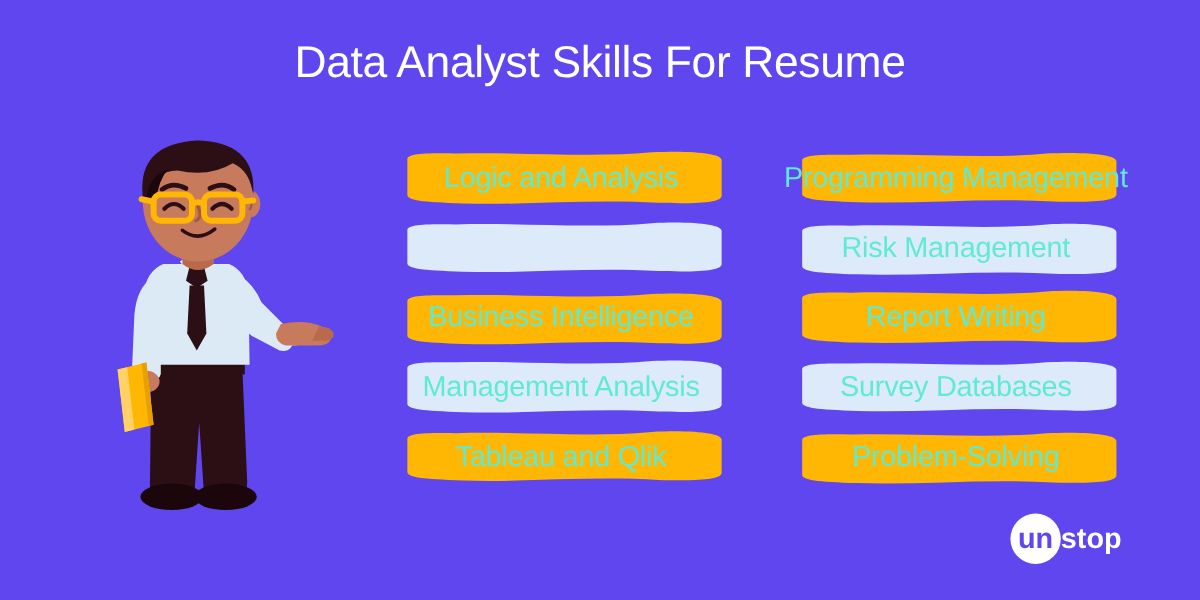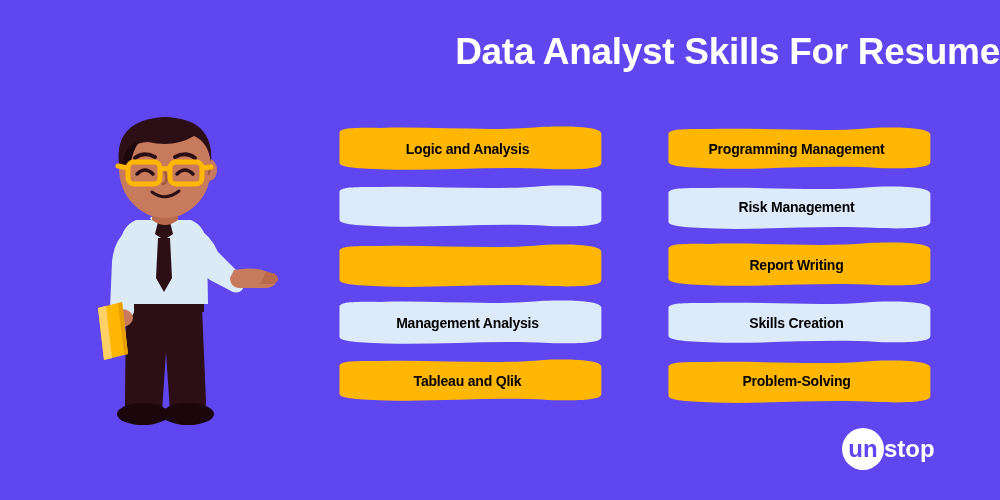--- a/index.html
+++ b/index.html
@@ -14,24 +14,24 @@
   #infographic {
     position:relative;
     width:1000px; height:500px;
     background:#6046EE;
   }
 
   
   #page-title {
     position:absolute;
     top:32px; left:0; right:0;
-    text-align:right;
+    text-align:center;
     color:#FFFFFF;
     font-size:37px;
-    font-weight:bold;
+    font-weight:normal;
     letter-spacing:-0.3px;
     line-height:1.1;
   }
 
   
   #character {
     position:absolute;
     left:78px; top:112px;
     width:225px; height:330px;
   }
@@ -60,23 +60,23 @@
   }
   .skill-pill .pill-shape {
     position:absolute;
     inset:-4px 0 -4px 0;
     width:100%;
     height:calc(100% + 8px);
   }
   .skill-pill .pill-label {
     position:relative;
     z-index:2;
-    font-size:14px;
-    font-weight:bold;
-    color:#000000;
+    font-size:24px;
+    font-weight:normal;
+    color:#5eead4;
     letter-spacing:-0.2px;
     white-space:nowrap;
   }
 
   
   #logo {
     position:absolute;
     right:22px; bottom:28px;
     width:140px; height:46px;
   }
@@ -200,20 +200,21 @@
             <path d="M6,24
     C6,16 10,14 20,15
     C38,12 58,22 76,13
     C88,10 96,15 96,25
     L96,78
     C96,88 90,91 78,89
     C58,83 40,93 22,90
     C10,88 6,85 6,77
     Z" fill="#FFB703"></path>
           </svg>
+          <span class="pill-label">Business Intelligence</span>
         </div>
         <div class="skill-pill">
           <svg class="pill-shape" viewBox="0 0 100 100" preserveAspectRatio="none">
             <path d="M6,20
     C6,12 10,10 20,11
     C38,8 58,18 76,9
     C88,6 96,11 96,21
     L96,76
     C96,86 90,89 78,87
     C58,81 40,91 22,88
@@ -285,21 +286,21 @@
             <path d="M6,22
     C6,14 10,12 20,13
     C38,10 58,20 76,11
     C88,8 96,13 96,23
     L96,74
     C96,84 90,87 78,85
     C58,79 40,89 22,86
     C10,84 6,81 6,73
     Z" fill="#DDEAFA"></path>
           </svg>
-          <span class="pill-label">Skills Creation</span>
+          <span class="pill-label">Survey Databases</span>
         </div>
         <div class="skill-pill">
           <svg class="pill-shape" viewBox="0 0 100 100" preserveAspectRatio="none">
             <path d="M6,24
     C6,16 10,14 20,15
     C38,12 58,22 76,13
     C88,10 96,15 96,25
     L96,78
     C96,88 90,91 78,89
     C58,83 40,93 22,90

